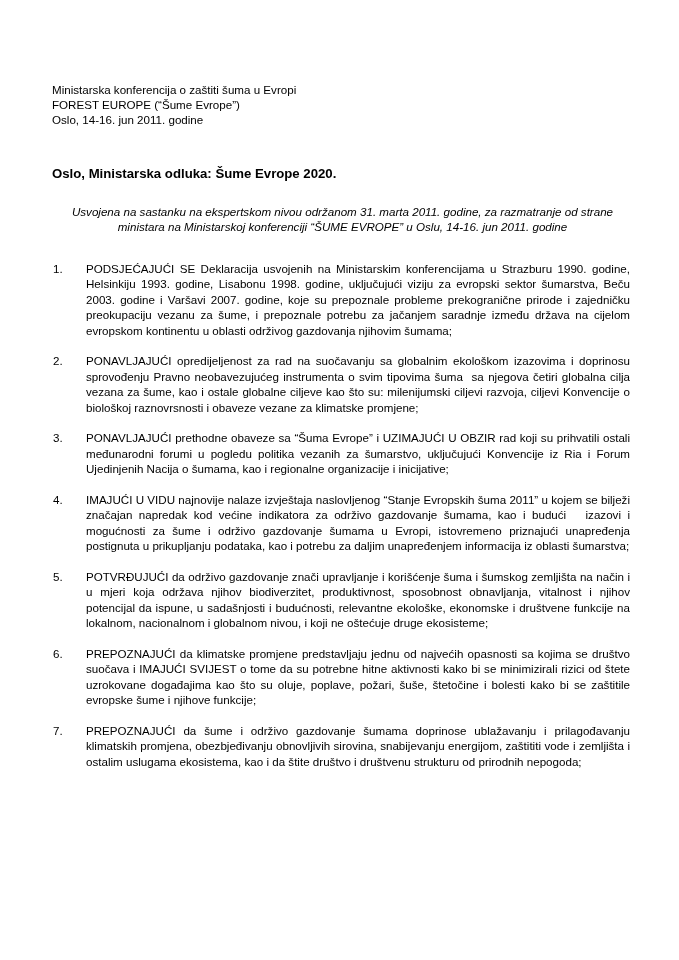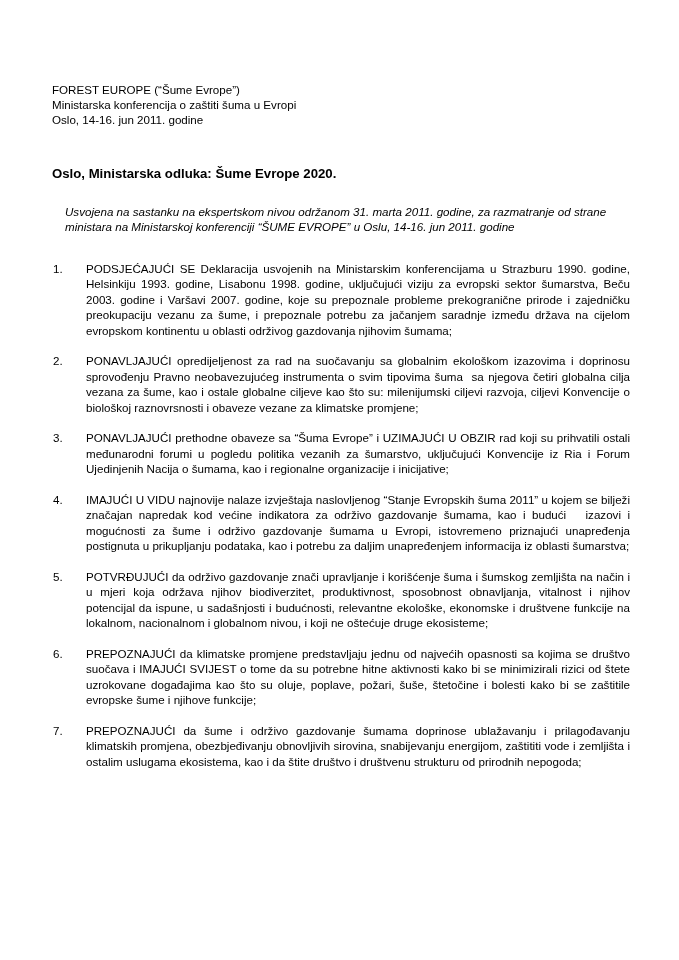--- a/index.html
+++ b/index.html
@@ -37,21 +37,21 @@
     font-weight: bold;
     line-height: 16px;
     margin-top: 38px;
   }
 
   
   .preamble {
     font-style: italic;
     font-size: 11.6px;
     line-height: 15.6px;
-    text-align: left;
+    text-align: center;
     margin-top: 22px;
     padding: 0 10px 0 13px;
   }
 
   
   .clauses {
     margin-top: 26px;
   }
   .clause {
     display: flex;
@@ -74,22 +74,22 @@
     white-space: pre-wrap;
     hyphens: none;
   }
 </style>
 </head>
 <body>
 
 <div class="page">
 
   <div class="letterhead">
+    <div>Ministarska konferencija o zaštiti šuma u Evropi</div>
     <div>FOREST EUROPE (“Šume Evrope”)</div>
-    <div>Ministarska konferencija o zaštiti šuma u Evropi</div>
     <div>Oslo, 14-16. jun 2011. godine</div>
   </div>
 
   <div class="doc-title">Oslo, Ministarska odluka: Šume Evrope 2020.</div>
 
   <div class="preamble">Usvojena na sastanku na ekspertskom nivou održanom 31. marta 2011. godine, za razmatranje od strane ministara na Ministarskoj konferenciji “ŠUME EVROPE” u Oslu, 14-16. jun 2011. godine</div>
 
   <div class="clauses">
       <div class="clause">
         <div class="clause-number">1.</div>

